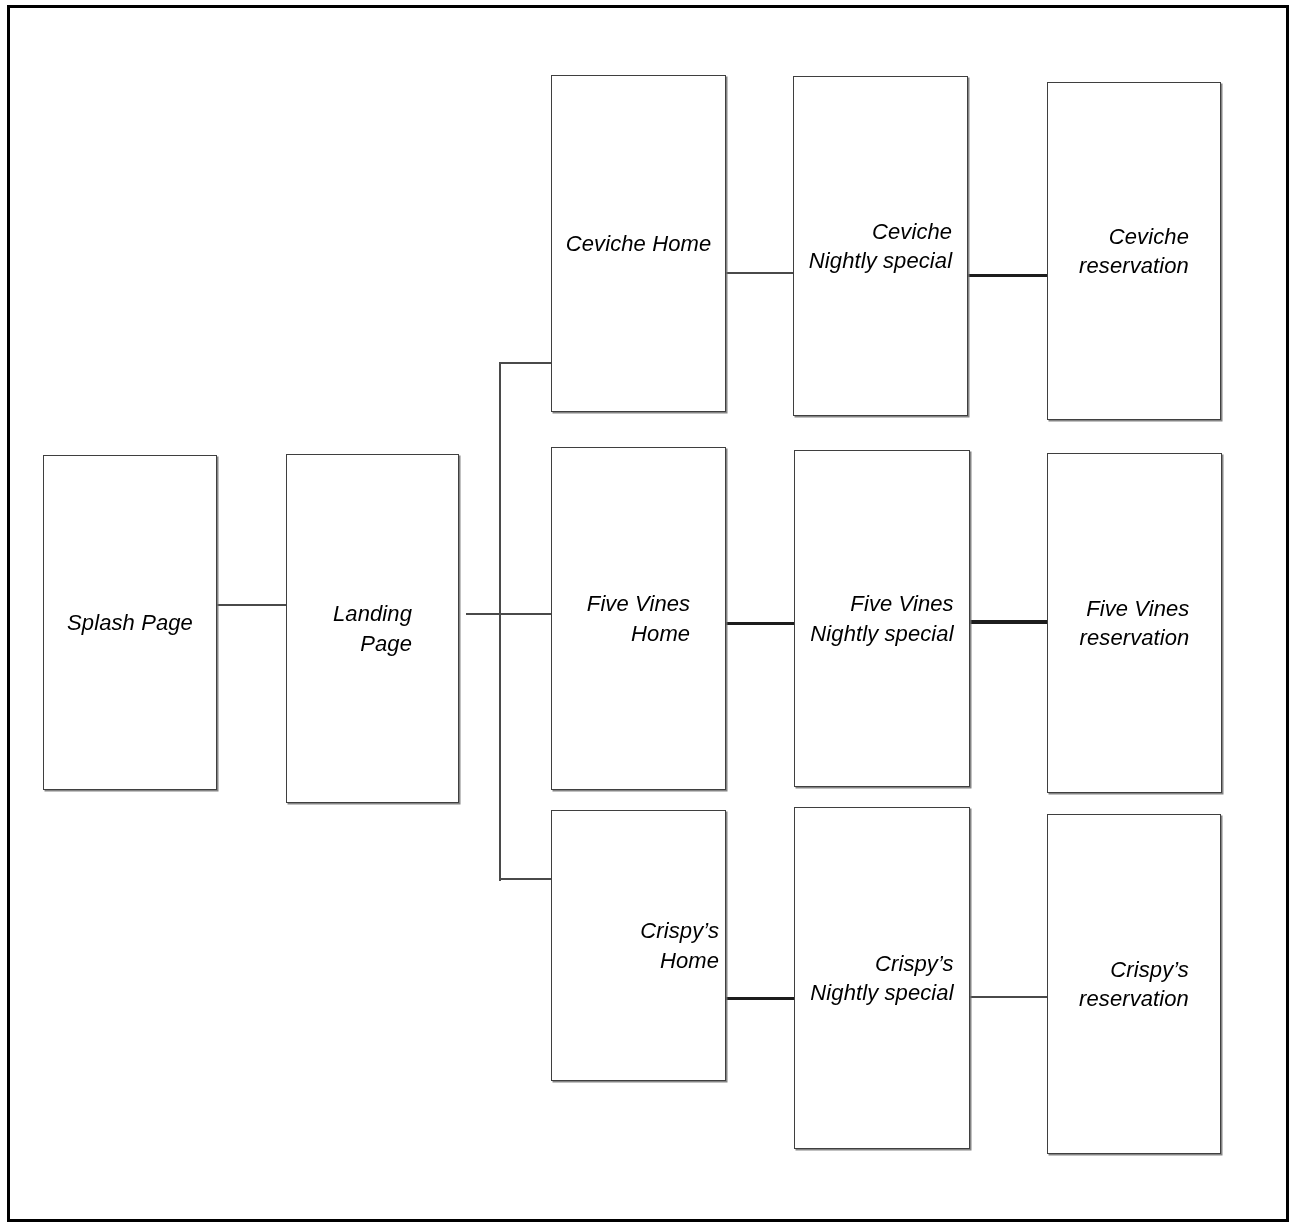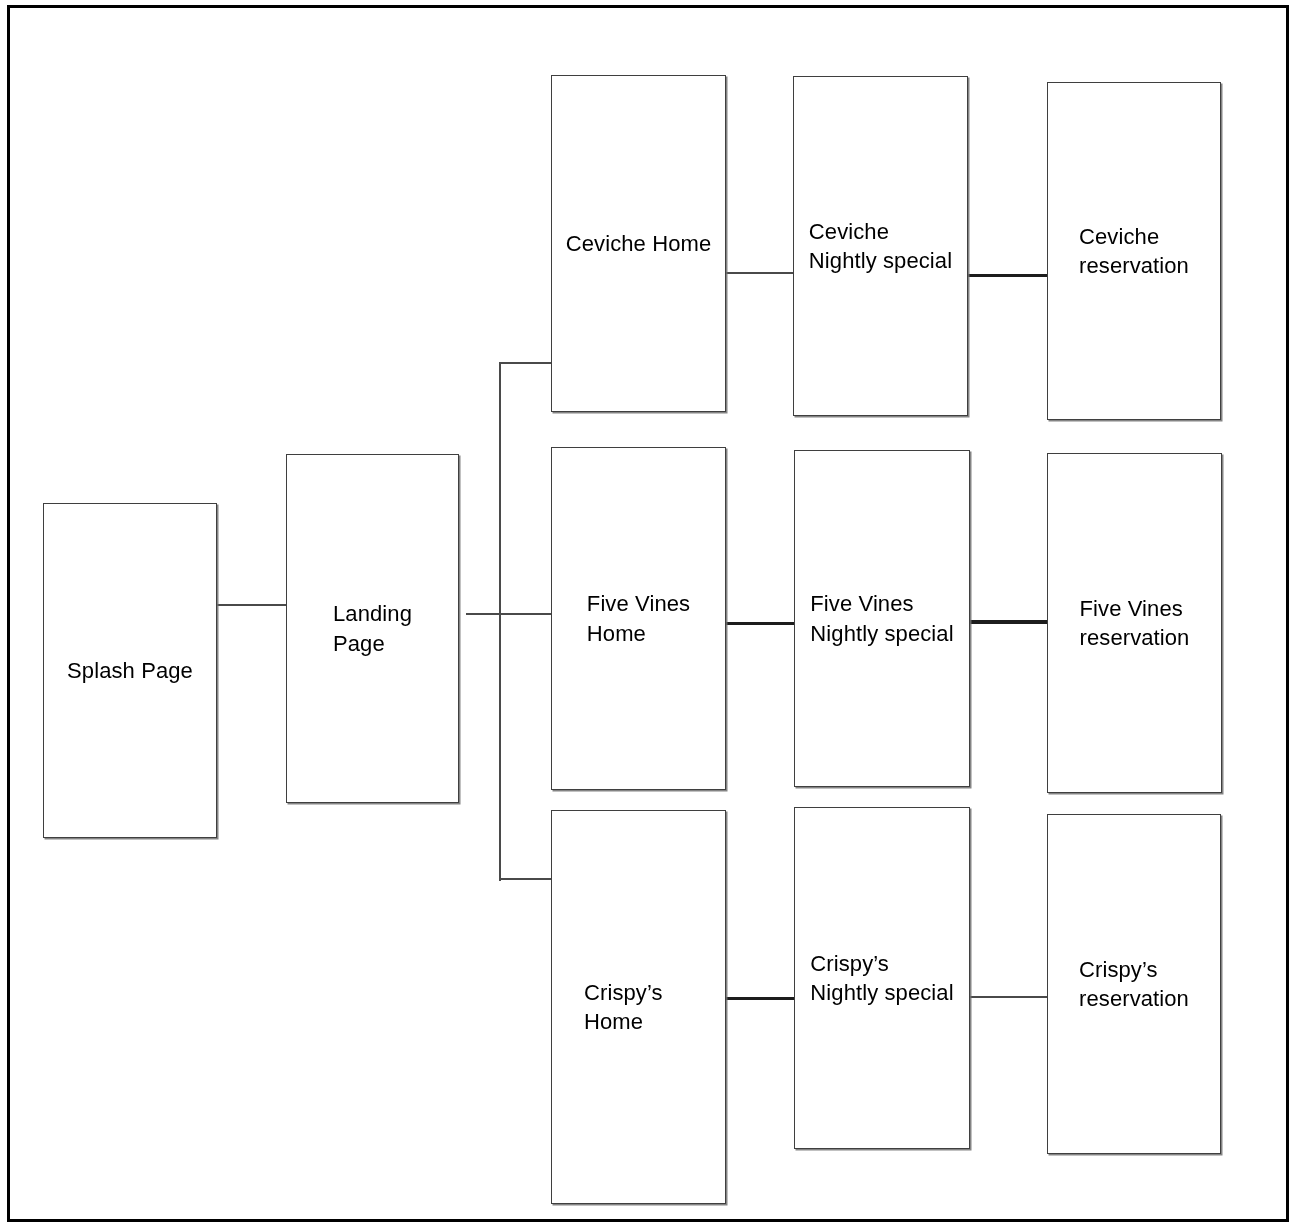--- a/index.html
+++ b/index.html
@@ -31,21 +31,22 @@
   
   .node {
     position: absolute;
     box-sizing: border-box;
     background: #ffffff;
     border: 1px solid #3f3f3f;
     box-shadow: 1.5px 1.5px 0 0 rgba(110,110,110,0.85);
     display: flex;
     align-items: center;
     justify-content: center;
-    text-align: left;
+    text-align: right;
+    font-style: italic;
   }
   .node .label {
     display: block;
     color: #000000;
     font-size: 22px;
     line-height: 1.32;
     letter-spacing: 0.1px;
     padding: 0 6px;
     white-space: pre-line;
   }
@@ -77,21 +78,21 @@
 
   <div class="conn h" style="left:726px; top:272px; width:68px;"></div>
   <div class="conn h thick" style="left:968px; top:274px; width:80px;"></div>
 
   <div class="conn h thick" style="left:726px; top:622px; width:68px;"></div>
   <div class="conn h thick" style="left:968px; top:620px; width:80px; height:4px;"></div>
 
   <div class="conn h thick" style="left:726px; top:997px; width:68px;"></div>
   <div class="conn h" style="left:968px; top:996px; width:80px;"></div>
 
-  <div class="node" style="left:43px; top:455px; width:174px; height:335px;margin-top:48px;">
+  <div class="node" style="left:43px; top:455px; width:174px; height:335px;">
     <span class="label">Splash Page</span>
   </div>
 
   <div class="node" style="left:286px; top:454px; width:173px; height:349px;">
     <span class="label">Landing
 Page</span>
   </div>
 
   <div class="node" style="left:551px; top:75px; width:175px; height:337px;">
     <span class="label">Ceviche Home</span>
@@ -115,21 +116,21 @@
   <div class="node" style="left:794px; top:450px; width:176px; height:337px;">
     <span class="label">Five Vines
 Nightly special</span>
   </div>
 
   <div class="node" style="left:1047px; top:453px; width:175px; height:340px;">
     <span class="label">Five Vines
 reservation</span>
   </div>
 
-  <div class="node" style="left:551px; top:810px; width:175px; height:394px;padding-left:26px;">
+  <div class="node" style="left:551px; top:810px; width:175px; height:271px;padding-left:26px;">
     <span class="label">Crispy’s Home</span>
   </div>
 
   <div class="node" style="left:794px; top:807px; width:176px; height:342px;">
     <span class="label">Crispy’s
 Nightly special</span>
   </div>
 
   <div class="node" style="left:1047px; top:814px; width:174px; height:340px;">
     <span class="label">Crispy’s

